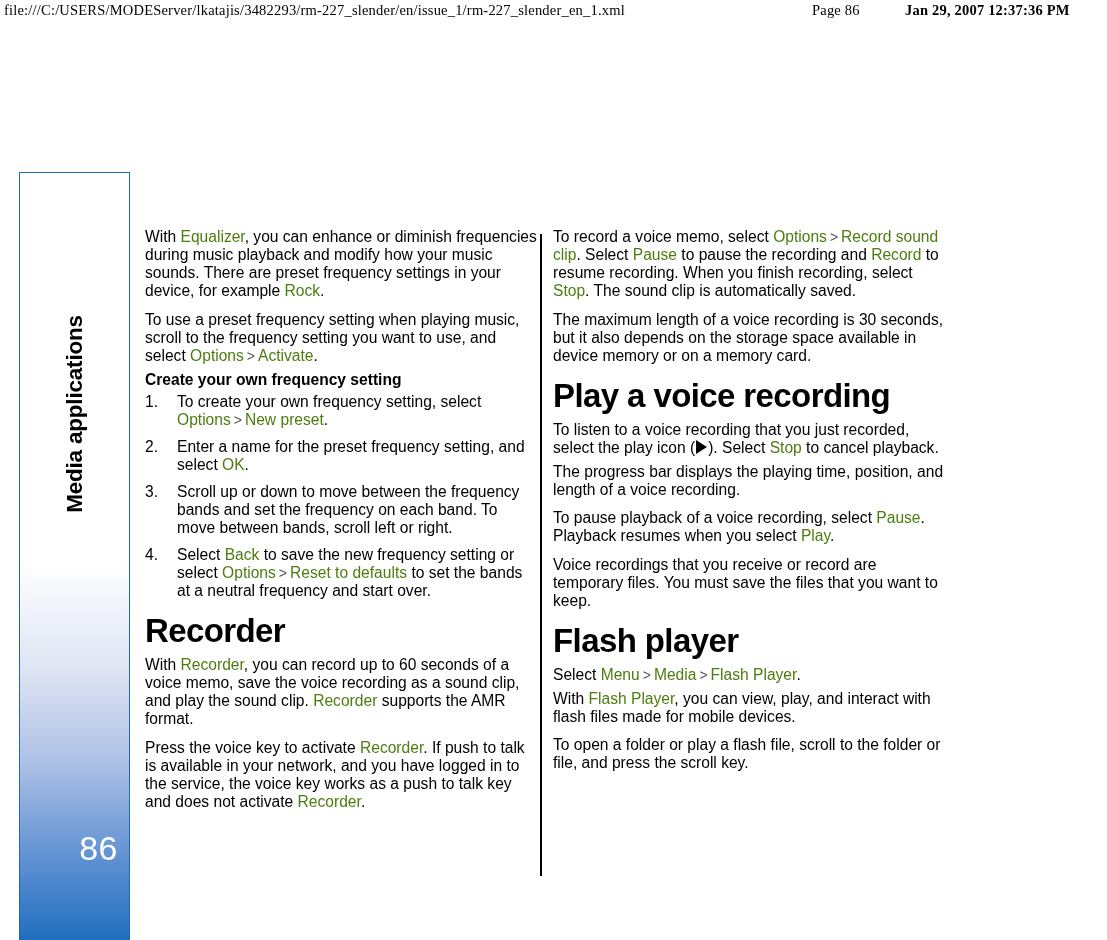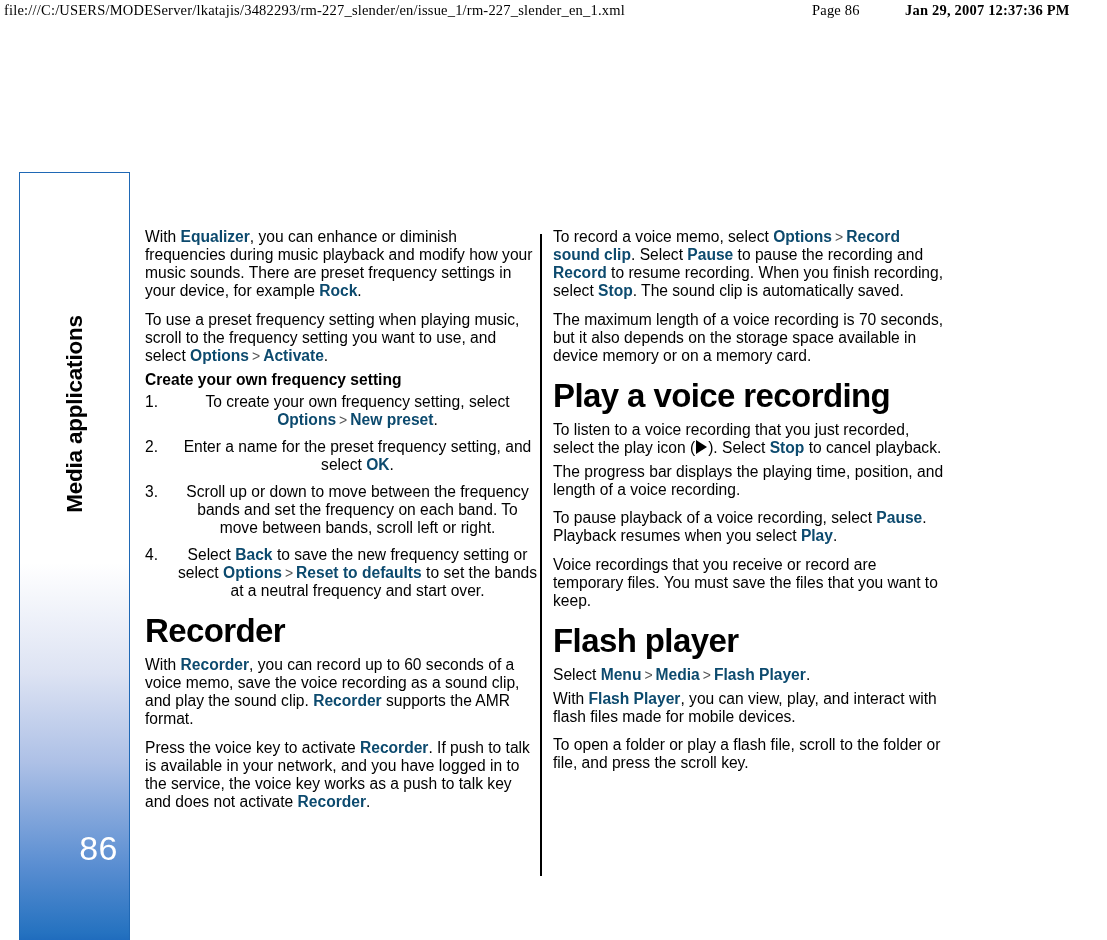--- a/index.html
+++ b/index.html
@@ -142,37 +142,36 @@
   ol.steps {
     margin: 0 0 10px 0;
     padding: 0;
     list-style: none;
     counter-reset: stepc;
   }
   ol.steps > li {
     position: relative;
     padding-left: 32px;
     margin-bottom: 9px;
-    text-align: center;
   }
   ol.steps > li:last-child { margin-bottom: 0; }
   ol.steps > li::before {
     counter-increment: stepc;
     content: counter(stepc) ".";
     position: absolute;
     left: 0;
     top: 0;
     width: 24px;
     text-align: left;
   }
 
   
   .ui {
-    color: #0c4a6e;
-    font-weight: bold;
+    color: #4d7c0f;
+    font-weight: normal;
   }
   .sep {
     color: #555555;
     font-weight: normal;
     padding: 0 3px;
     font-size: 14px;
   }
   .play-glyph {
     display: inline-block;
     width: 0;
@@ -225,21 +224,21 @@
 
     <p class="body"><span>With </span><span class="ui">Recorder</span><span>, you can record up to 60 seconds of a voice memo, save the voice recording as a sound clip, and play the sound clip. </span><span class="ui">Recorder</span><span> supports the AMR format.</span></p>
 
     <p class="body"><span>Press the voice key to activate </span><span class="ui">Recorder</span><span>. If push to talk is available in your network, and you have logged in to the service, the voice key works as a push to talk key and does not activate </span><span class="ui">Recorder</span><span>.</span></p>
   </div>
 
   <div class="col col-right">
 
     <p class="body"><span>To record a voice memo, select </span><span class="ui">Options</span><span class="sep">&gt;</span><span class="ui">Record sound clip</span><span>. Select </span><span class="ui">Pause</span><span> to pause the recording and </span><span class="ui">Record</span><span> to resume recording. When you finish recording, select </span><span class="ui">Stop</span><span>. The sound clip is automatically saved.</span></p>
 
-    <p class="body">The maximum length of a voice recording is 70 seconds, but it also depends on the storage space available in device memory or on a memory card.</p>
+    <p class="body">The maximum length of a voice recording is 30 seconds, but it also depends on the storage space available in device memory or on a memory card.</p>
 
     <h2 class="section">Play a voice recording</h2>
 
     <p class="tight"><span>To listen to a voice recording that you just recorded, select the play icon (</span><span class="play-glyph"></span><span>). Select </span><span class="ui">Stop</span><span> to cancel playback.</span></p>
 
     <p class="body">The progress bar displays the playing time, position, and length of a voice recording.</p>
 
     <p class="body"><span>To pause playback of a voice recording, select </span><span class="ui">Pause</span><span>. Playback resumes when you select </span><span class="ui">Play</span><span>.</span></p>
 
     <p class="body">Voice recordings that you receive or record are temporary files. You must save the files that you want to keep.</p>

